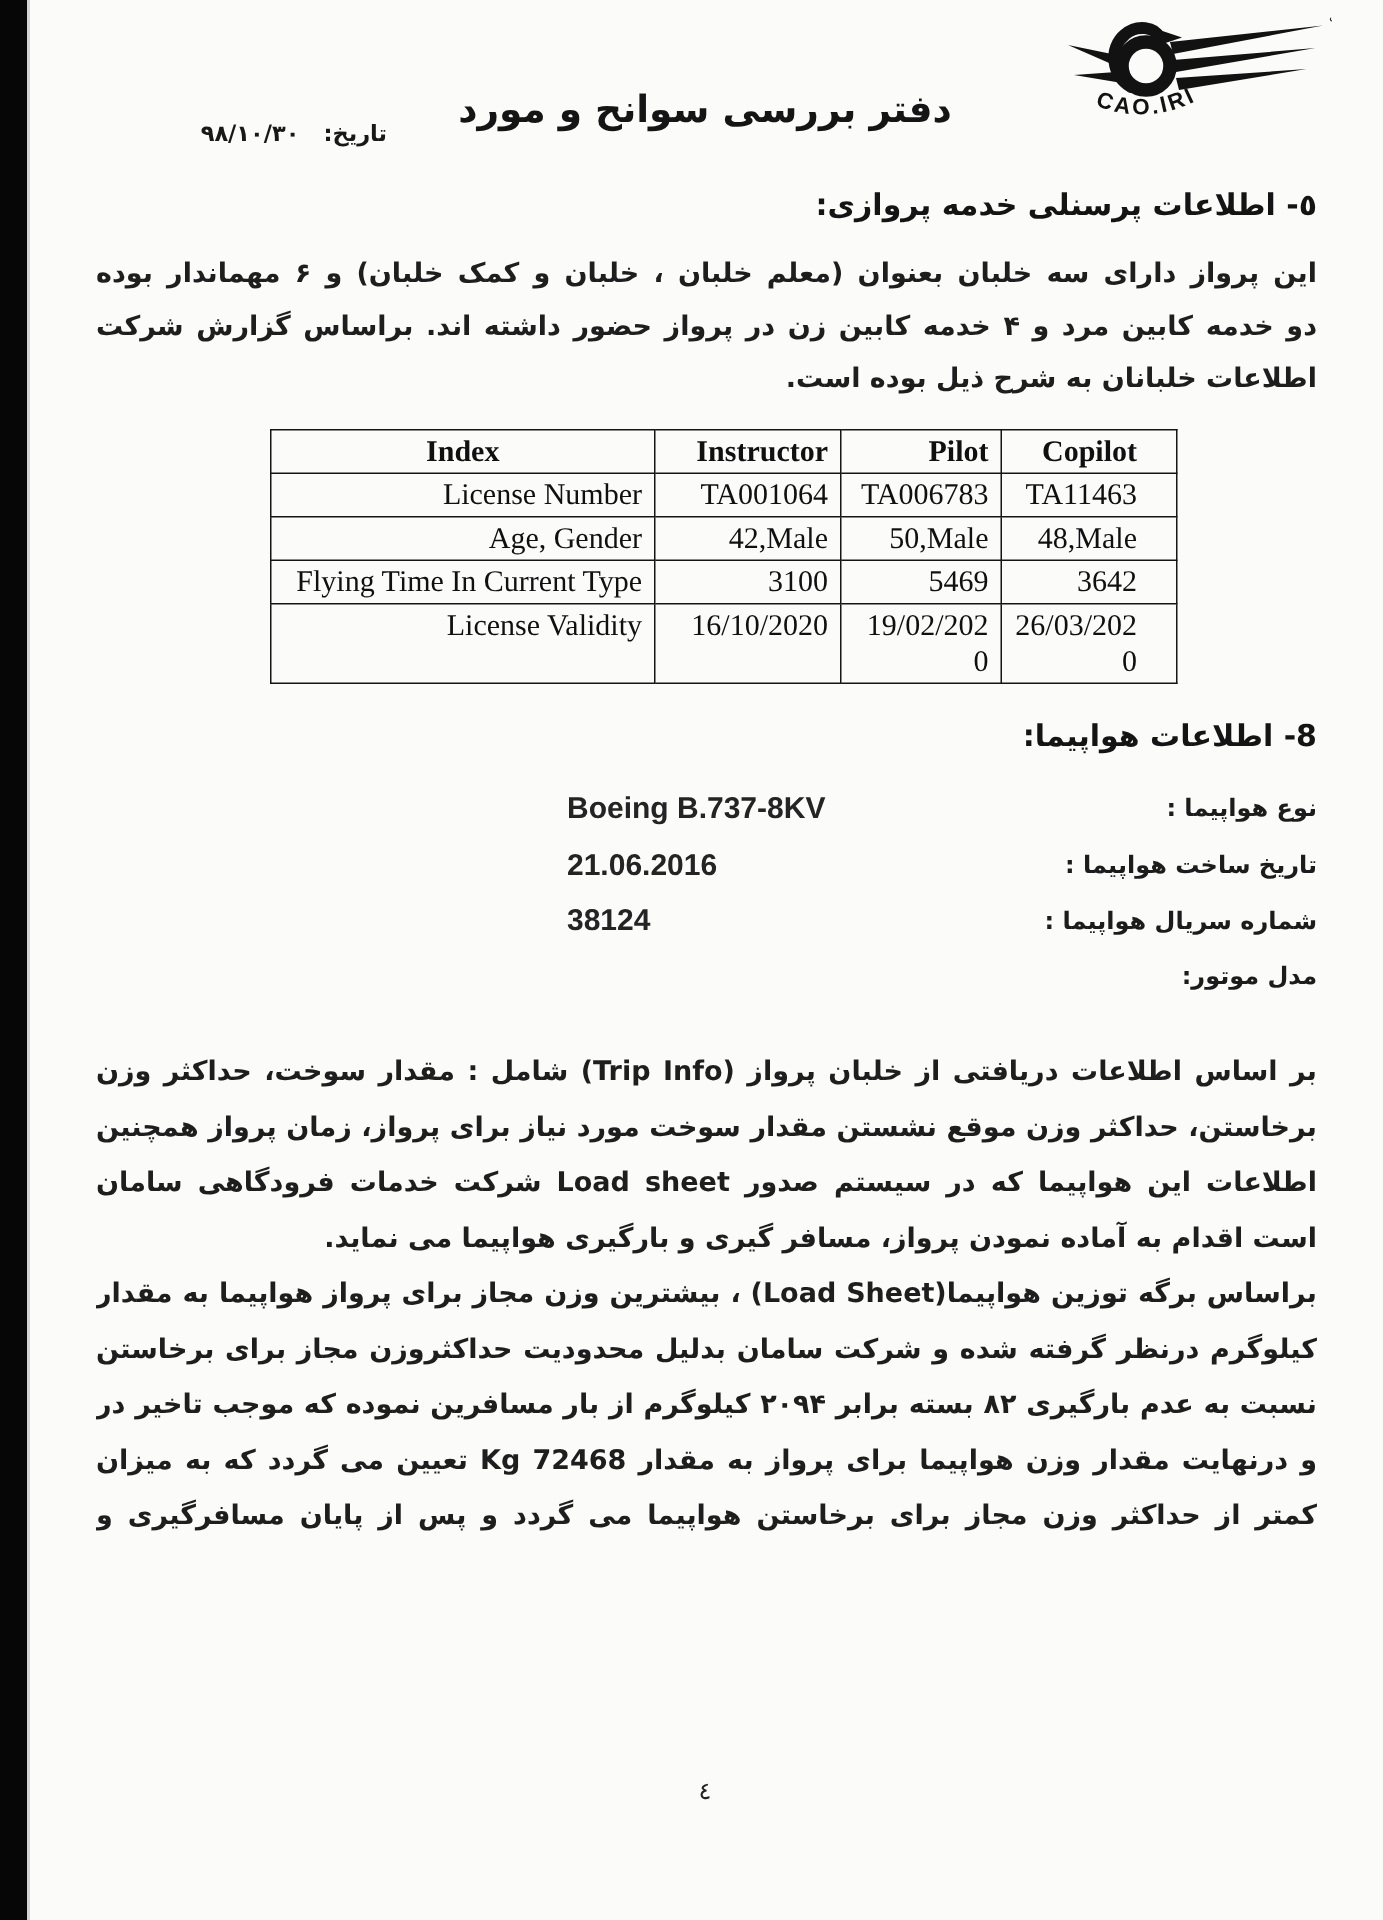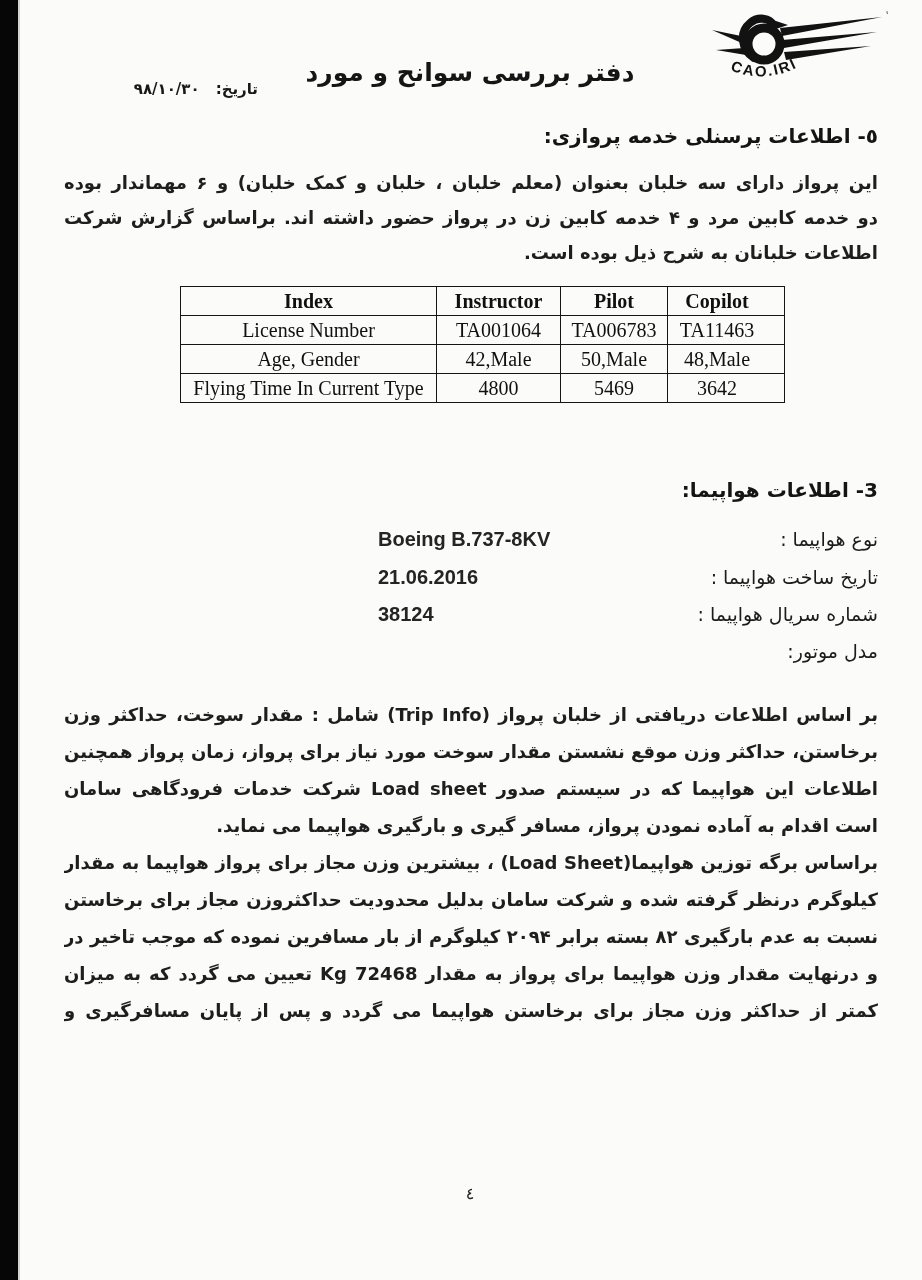--- a/index.html
+++ b/index.html
@@ -32,31 +32,31 @@
     text-align:justify; text-align-last:justify; }
   .para .ln.last { text-align-last:right; }
   .para1 { top:165px; }
   .para2 { top:696px; }
   .para2 .ln { height:37px; line-height:37px; }
 
   
   .crew { position:absolute; left:180px; top:286px; border-collapse:collapse;
     table-layout:fixed; font-family:"Liberation Serif", serif; font-size:20px; color:#101010; }
   .crew th, .crew td { border:1.6px solid #151515; padding:2px 8px;
-    line-height:24px; vertical-align:top; text-align:center; font-weight:400;
+    line-height:24px; vertical-align:top; text-align:right; font-weight:400;
     word-break:break-all; overflow:hidden; }
   .crew th { font-weight:700; }
   .crew th.c-index { text-align:center;margin-top:22px; }
   .crew th:last-child, .crew td:last-child { padding-right:26px; }
 
   
   .ac-row { position:absolute; left:0; right:0; height:32px; }
   .ac-r0 { top:524px; } .ac-r1 { top:562px; } .ac-r2 { top:599px; } .ac-r3 { top:636px; }
-  .ac-label { position:absolute; right:44px; direction:rtl; font-size:19px;
-    font-weight:400; color:#1c1c1c; line-height:30px; }
+  .ac-label { position:absolute; right:44px; direction:rtl; font-size:16px;
+    font-weight:700; color:#1c1c1c; line-height:30px; }
   .ac-value { position:absolute; left:378px; width:318px; text-align:left;
     font-family:"Liberation Sans", sans-serif; font-size:20px; font-weight:600;
     color:#242424; line-height:30px; }
 
   .page-number { position:absolute; top:1184px; left:18px; right:0; text-align:center;
     font-family:"Liberation Serif", serif; font-size:16px; color:#222; }
 </style>
 </head>
 <body>
 
@@ -119,28 +119,34 @@
         <td>TA11463</td>
       </tr>
       <tr>
         <td>Age, Gender</td>
         <td>42,Male</td>
         <td>50,Male</td>
         <td>48,Male</td>
       </tr>
       <tr>
         <td>Flying Time In Current Type</td>
-        <td>4800</td>
+        <td>3100</td>
         <td>5469</td>
         <td>3642</td>
+      </tr>
+      <tr>
+        <td>License Validity</td>
+        <td>16/10/2020</td>
+        <td>19/02/2020</td>
+        <td>26/03/2020</td>
       </tr>
     </tbody>
   </table>
 
-  <div class="sec-h sec6-h">3- اطلاعات هواپیما:</div>
+  <div class="sec-h sec6-h">8- اطلاعات هواپیما:</div>
 
   <div class="ac-row ac-r0">
     <span class="ac-label">نوع هواپیما :</span>
     <span class="ac-value">Boeing B.737-8KV</span>
   </div>
   <div class="ac-row ac-r1">
     <span class="ac-label">تاریخ ساخت هواپیما :</span>
     <span class="ac-value">21.06.2016</span>
   </div>
   <div class="ac-row ac-r2">

